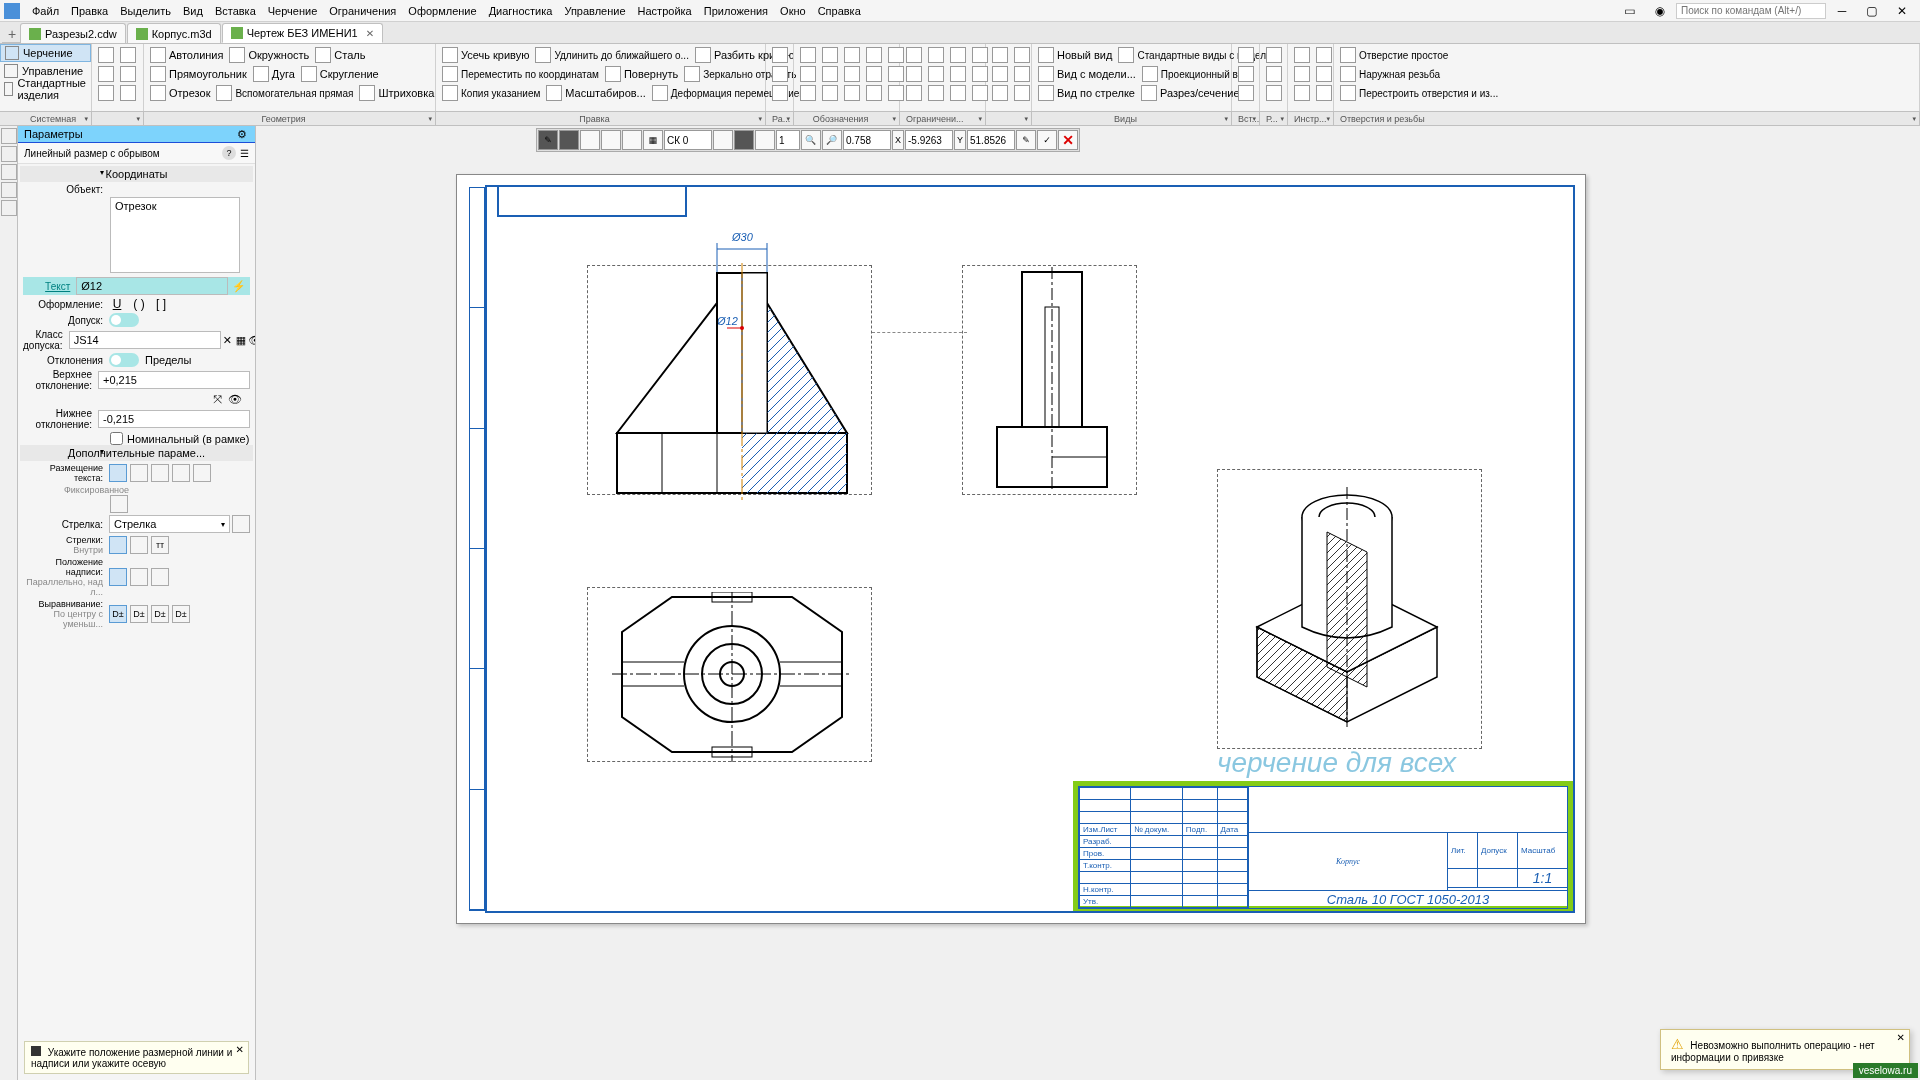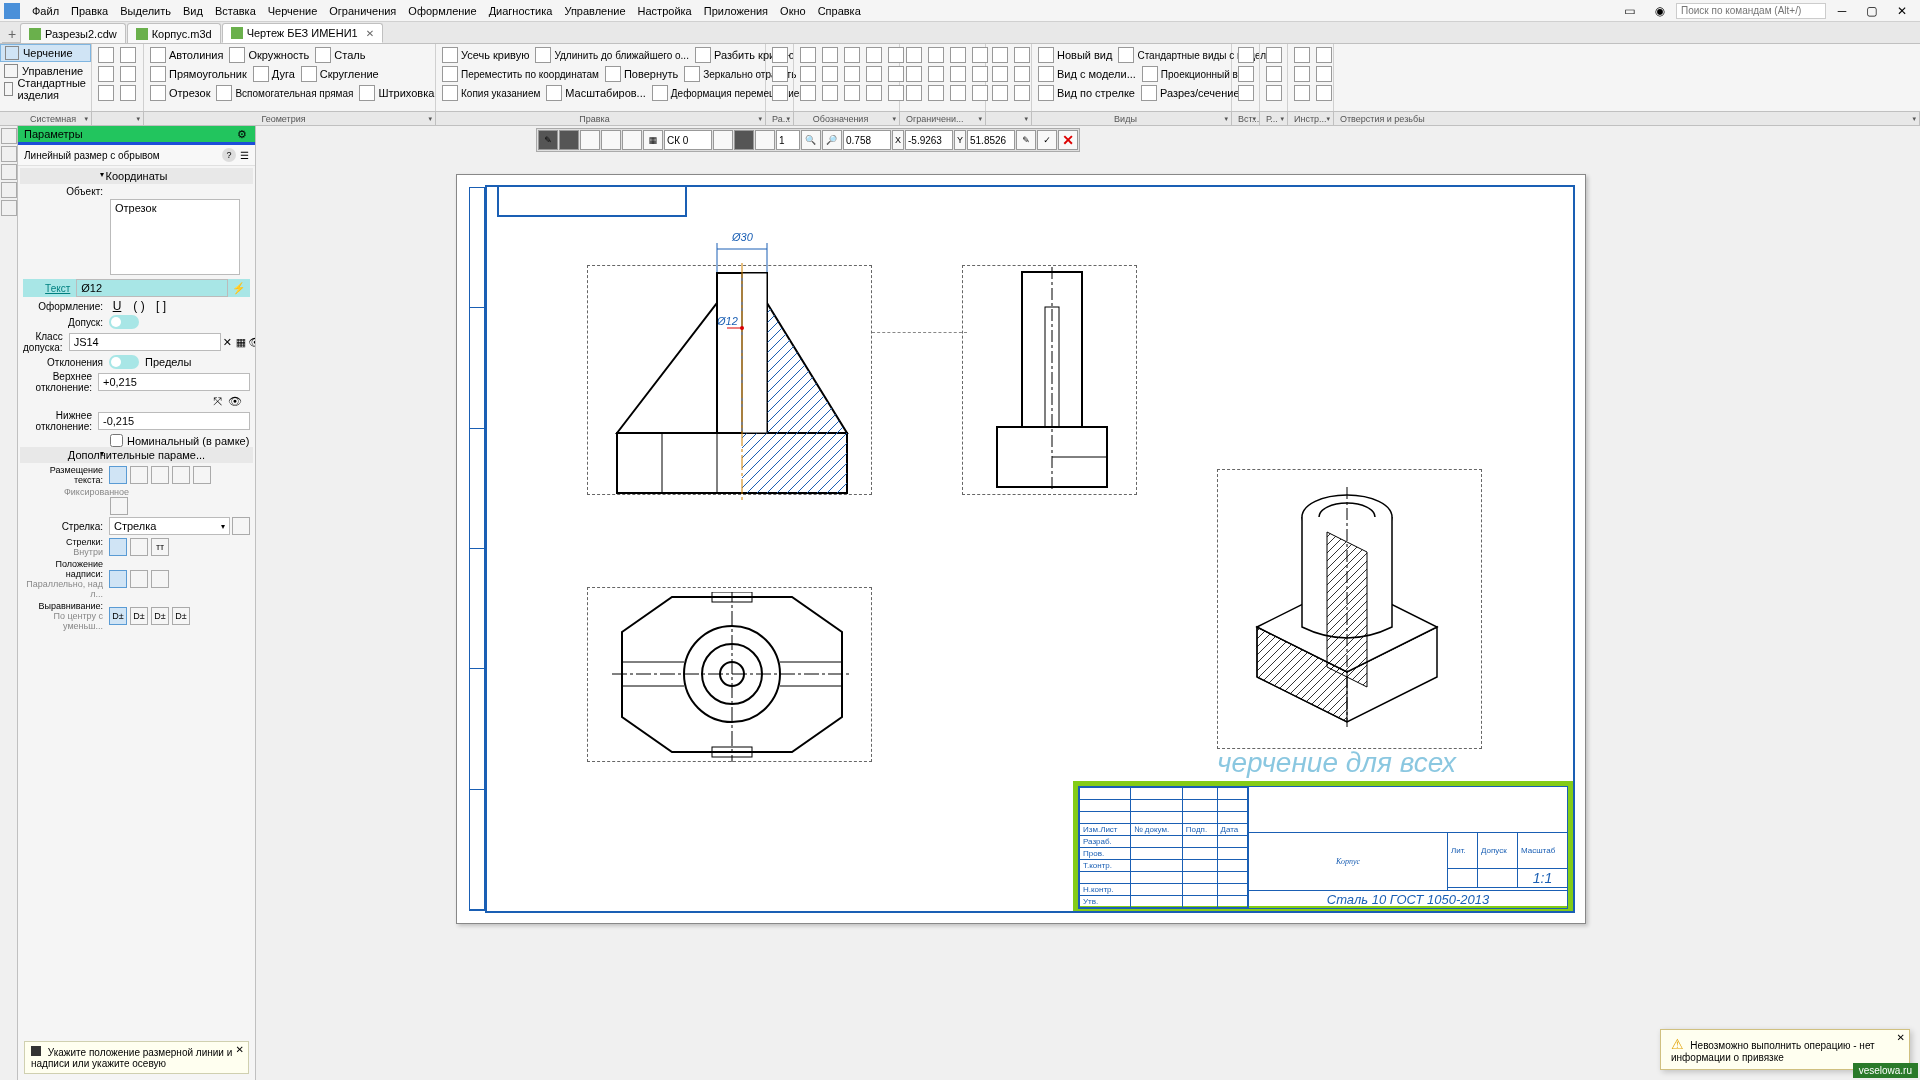--- a/index.html
+++ b/index.html
@@ -40,21 +40,21 @@
 
 
 .main { display: flex; height: calc(1080px - 22px - 22px - 68px - 14px); }
 
 
 .vbar { width: 18px; background: #f0f0f0; border-right: 1px solid #c0c0c0; display: flex; flex-direction: column; gap: 2px; padding-top: 2px; }
 .vbar .vb { width: 16px; height: 16px; border: 1px solid #aaa; margin: 0 auto; }
 
 
 .params { width: 238px; background: #f5f5f5; border-right: 1px solid #c0c0c0; display: flex; flex-direction: column; }
-.params-header { background: #22c55e; border-bottom: 3px solid #1d4ed8; padding: 2px 6px; font-size: 11px; display: flex; align-items: center; }
+.params-header { background: #7dd3fc; border-bottom: 1px solid #1d4ed8; padding: 2px 6px; font-size: 11px; display: flex; align-items: center; }
 .params-header .gear { width: 12px; height: 12px; margin-left: auto; }
 .params-sub { background: #f8f8f8; padding: 3px 6px; font-size: 10px; display: flex; align-items: center; border-bottom: 1px solid #e0e0e0; }
 .params-sub .help { margin-left: auto; width: 14px; height: 14px; border-radius: 50%; background: #ddd; text-align: center; font-size: 9px; line-height: 14px; margin-right: 4px; }
 .params-body { flex: 1; overflow-y: auto; padding: 2px; position: relative; }
 .params-body .red-x { position: absolute; right: 6px; top: 2px; color: #d00; font-size: 16px; font-weight: bold; }
 .section { margin-bottom: 4px; }
 .sec-header { background: #e8e8e8; text-align: center; font-size: 11px; padding: 2px; position: relative; }
 .sec-header::before { content: "▾"; position: absolute; left: 80px; font-size: 8px; }
 .prow { display: flex; align-items: center; margin: 2px 3px; font-size: 11px; }
 .prow .plabel { width: 86px; text-align: right; padding-right: 6px; font-size: 10px; }
@@ -512,20 +512,40 @@
     <div class="ribbon-row">
         <div class="ribbon-item small">
           <div class="ic"></div>
         </div>
         <div class="ribbon-item small">
           <div class="ic"></div>
         </div>
       </div>
   </div>
 
+  <div class="ribbon-group" style="flex:1">
+    <div class="ribbon-row">
+        <div class="ribbon-item" style="font-size:10px">
+          <div class="ic"></div>
+          <span>Отверстие простое</span>
+        </div>
+      </div>
+    <div class="ribbon-row">
+        <div class="ribbon-item" style="font-size:10px">
+          <div class="ic"></div>
+          <span>Наружная резьба</span>
+        </div>
+      </div>
+    <div class="ribbon-row">
+        <div class="ribbon-item" style="font-size:10px">
+          <div class="ic"></div>
+          <span>Перестроить отверстия и из...</span>
+        </div>
+      </div>
+  </div>
 </div>
 
 <div class="subtoolbar">
   <div style="width:92px;padding-left:30px">Системная</div>
   <div style="width:52px"></div>
   <div style="width:292px;text-align:center;justify-content:center">Геометрия</div>
   <div style="width:330px;justify-content:center">Правка</div>
   <div style="width:28px">Ра...</div>
   <div style="width:106px;justify-content:center">Обозначения</div>
   <div style="width:86px">Ограничени...</div>

